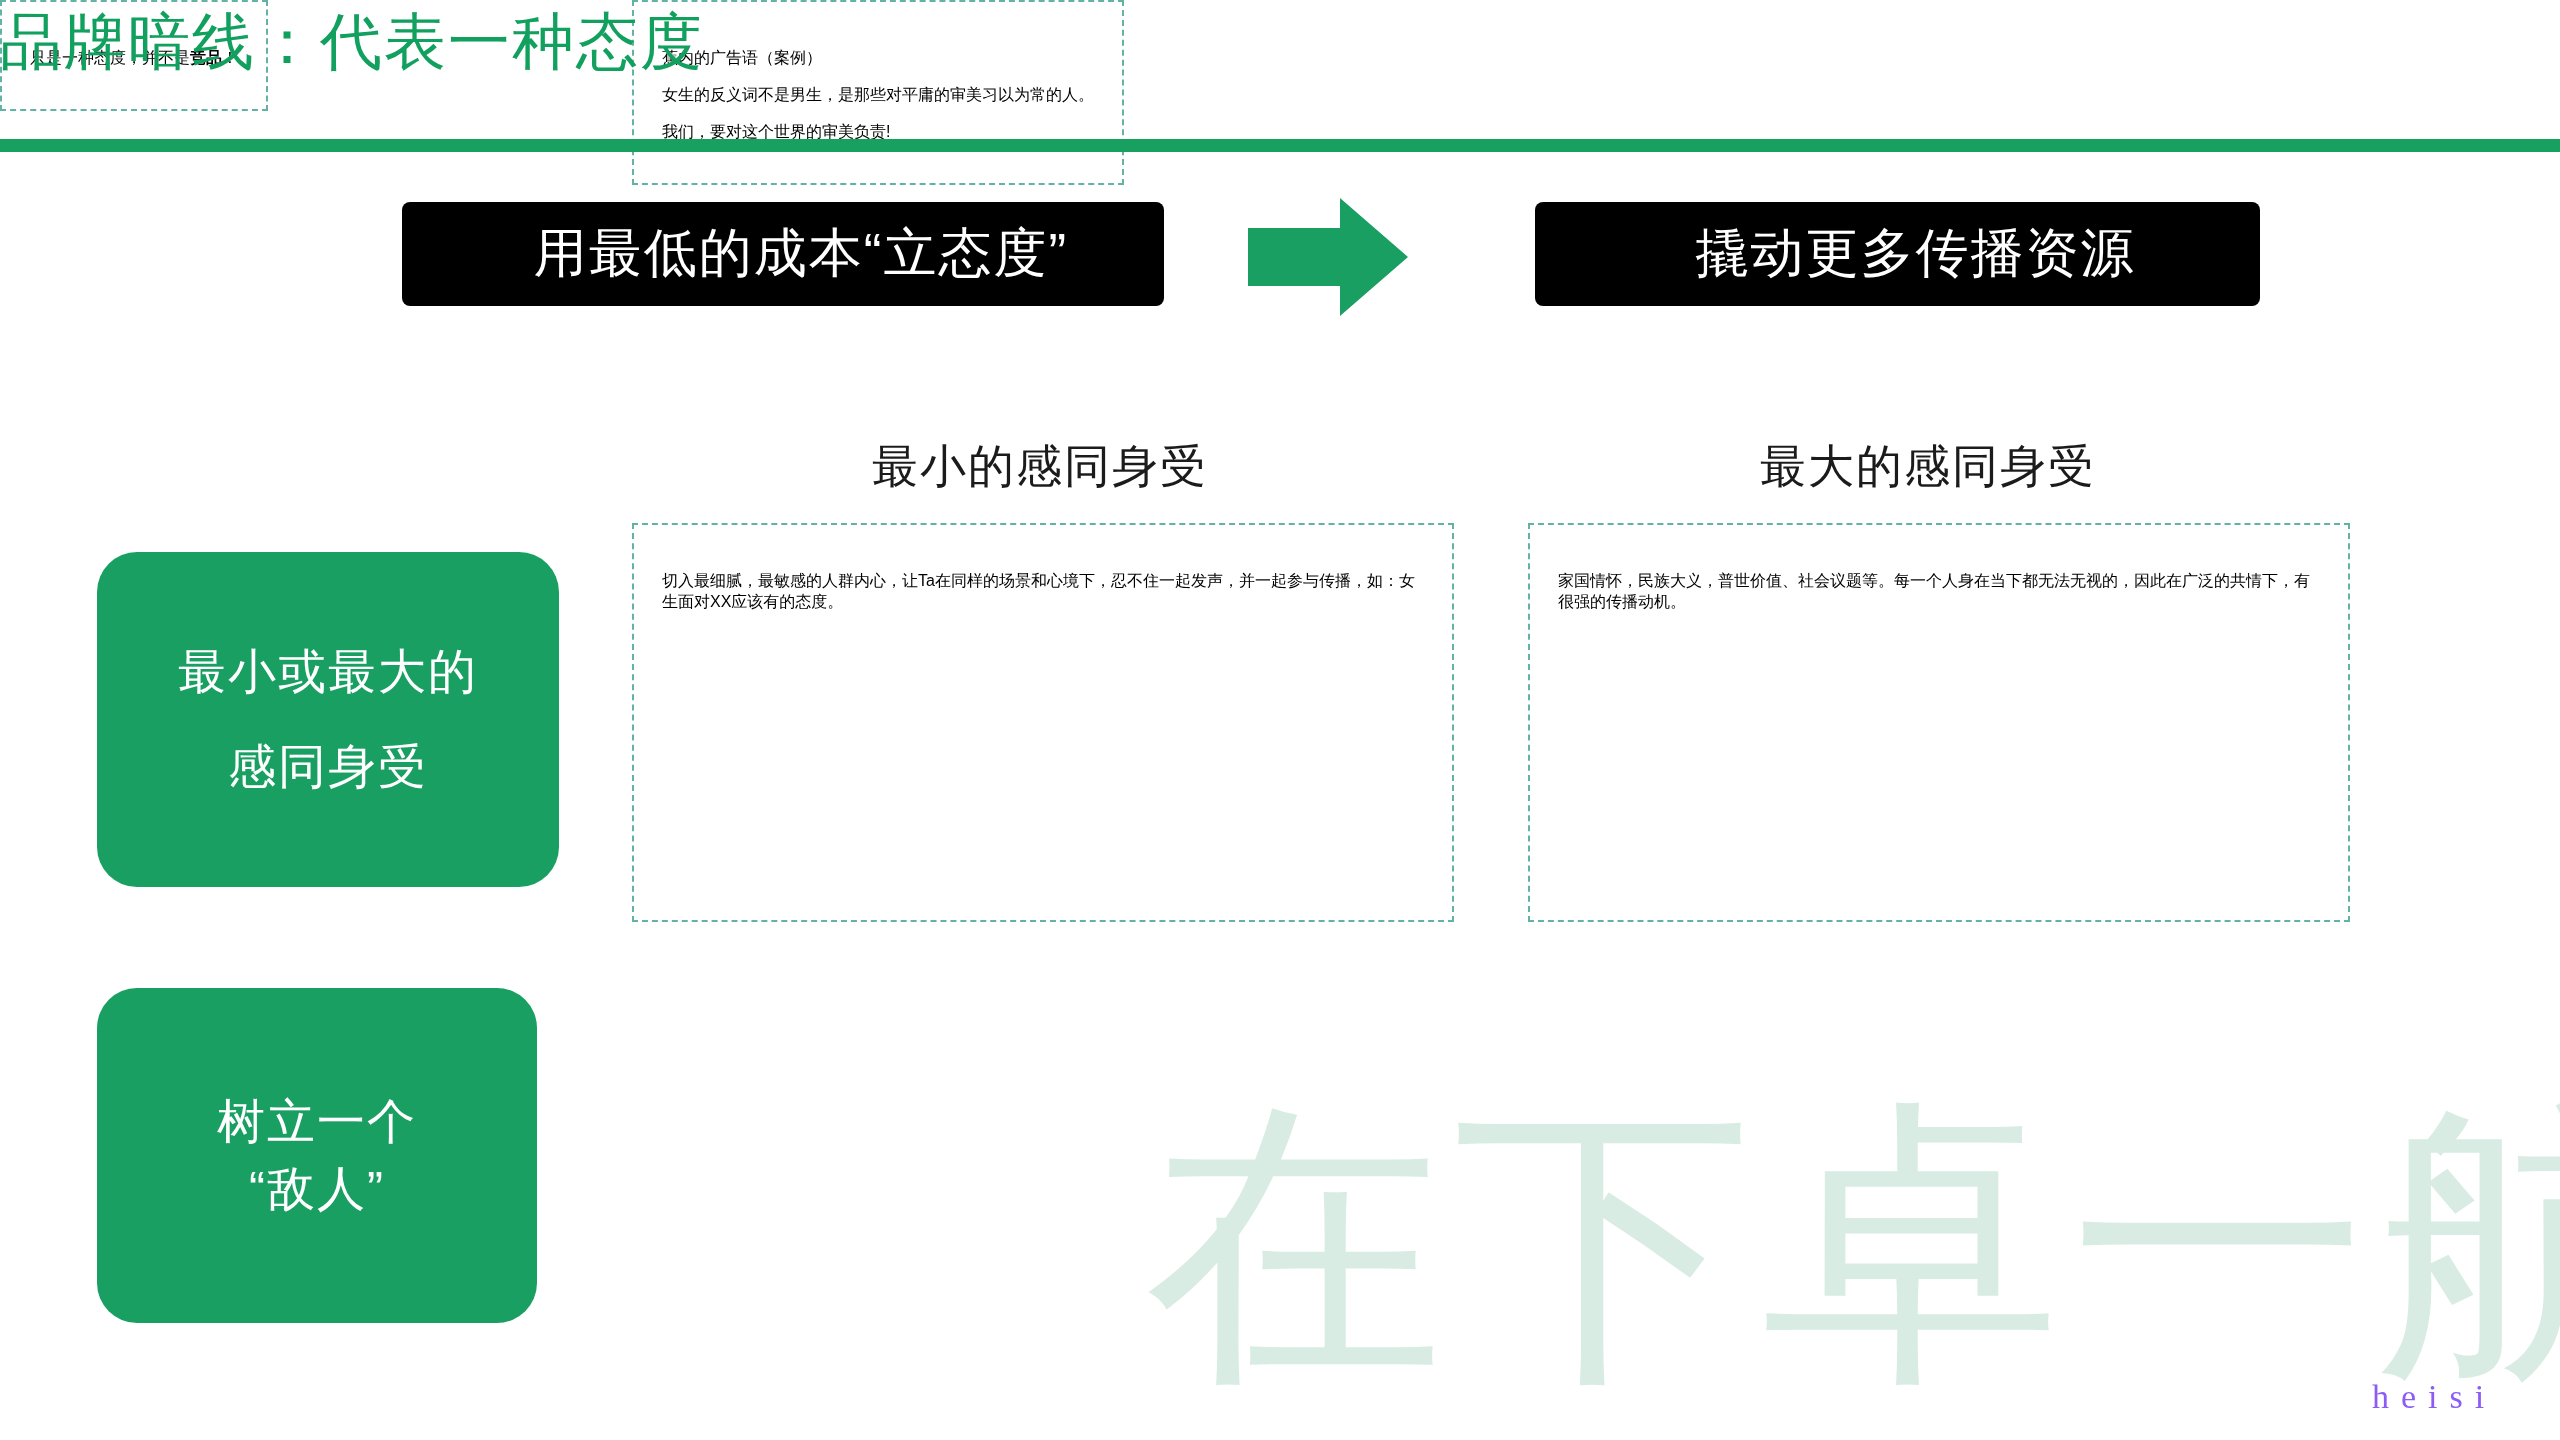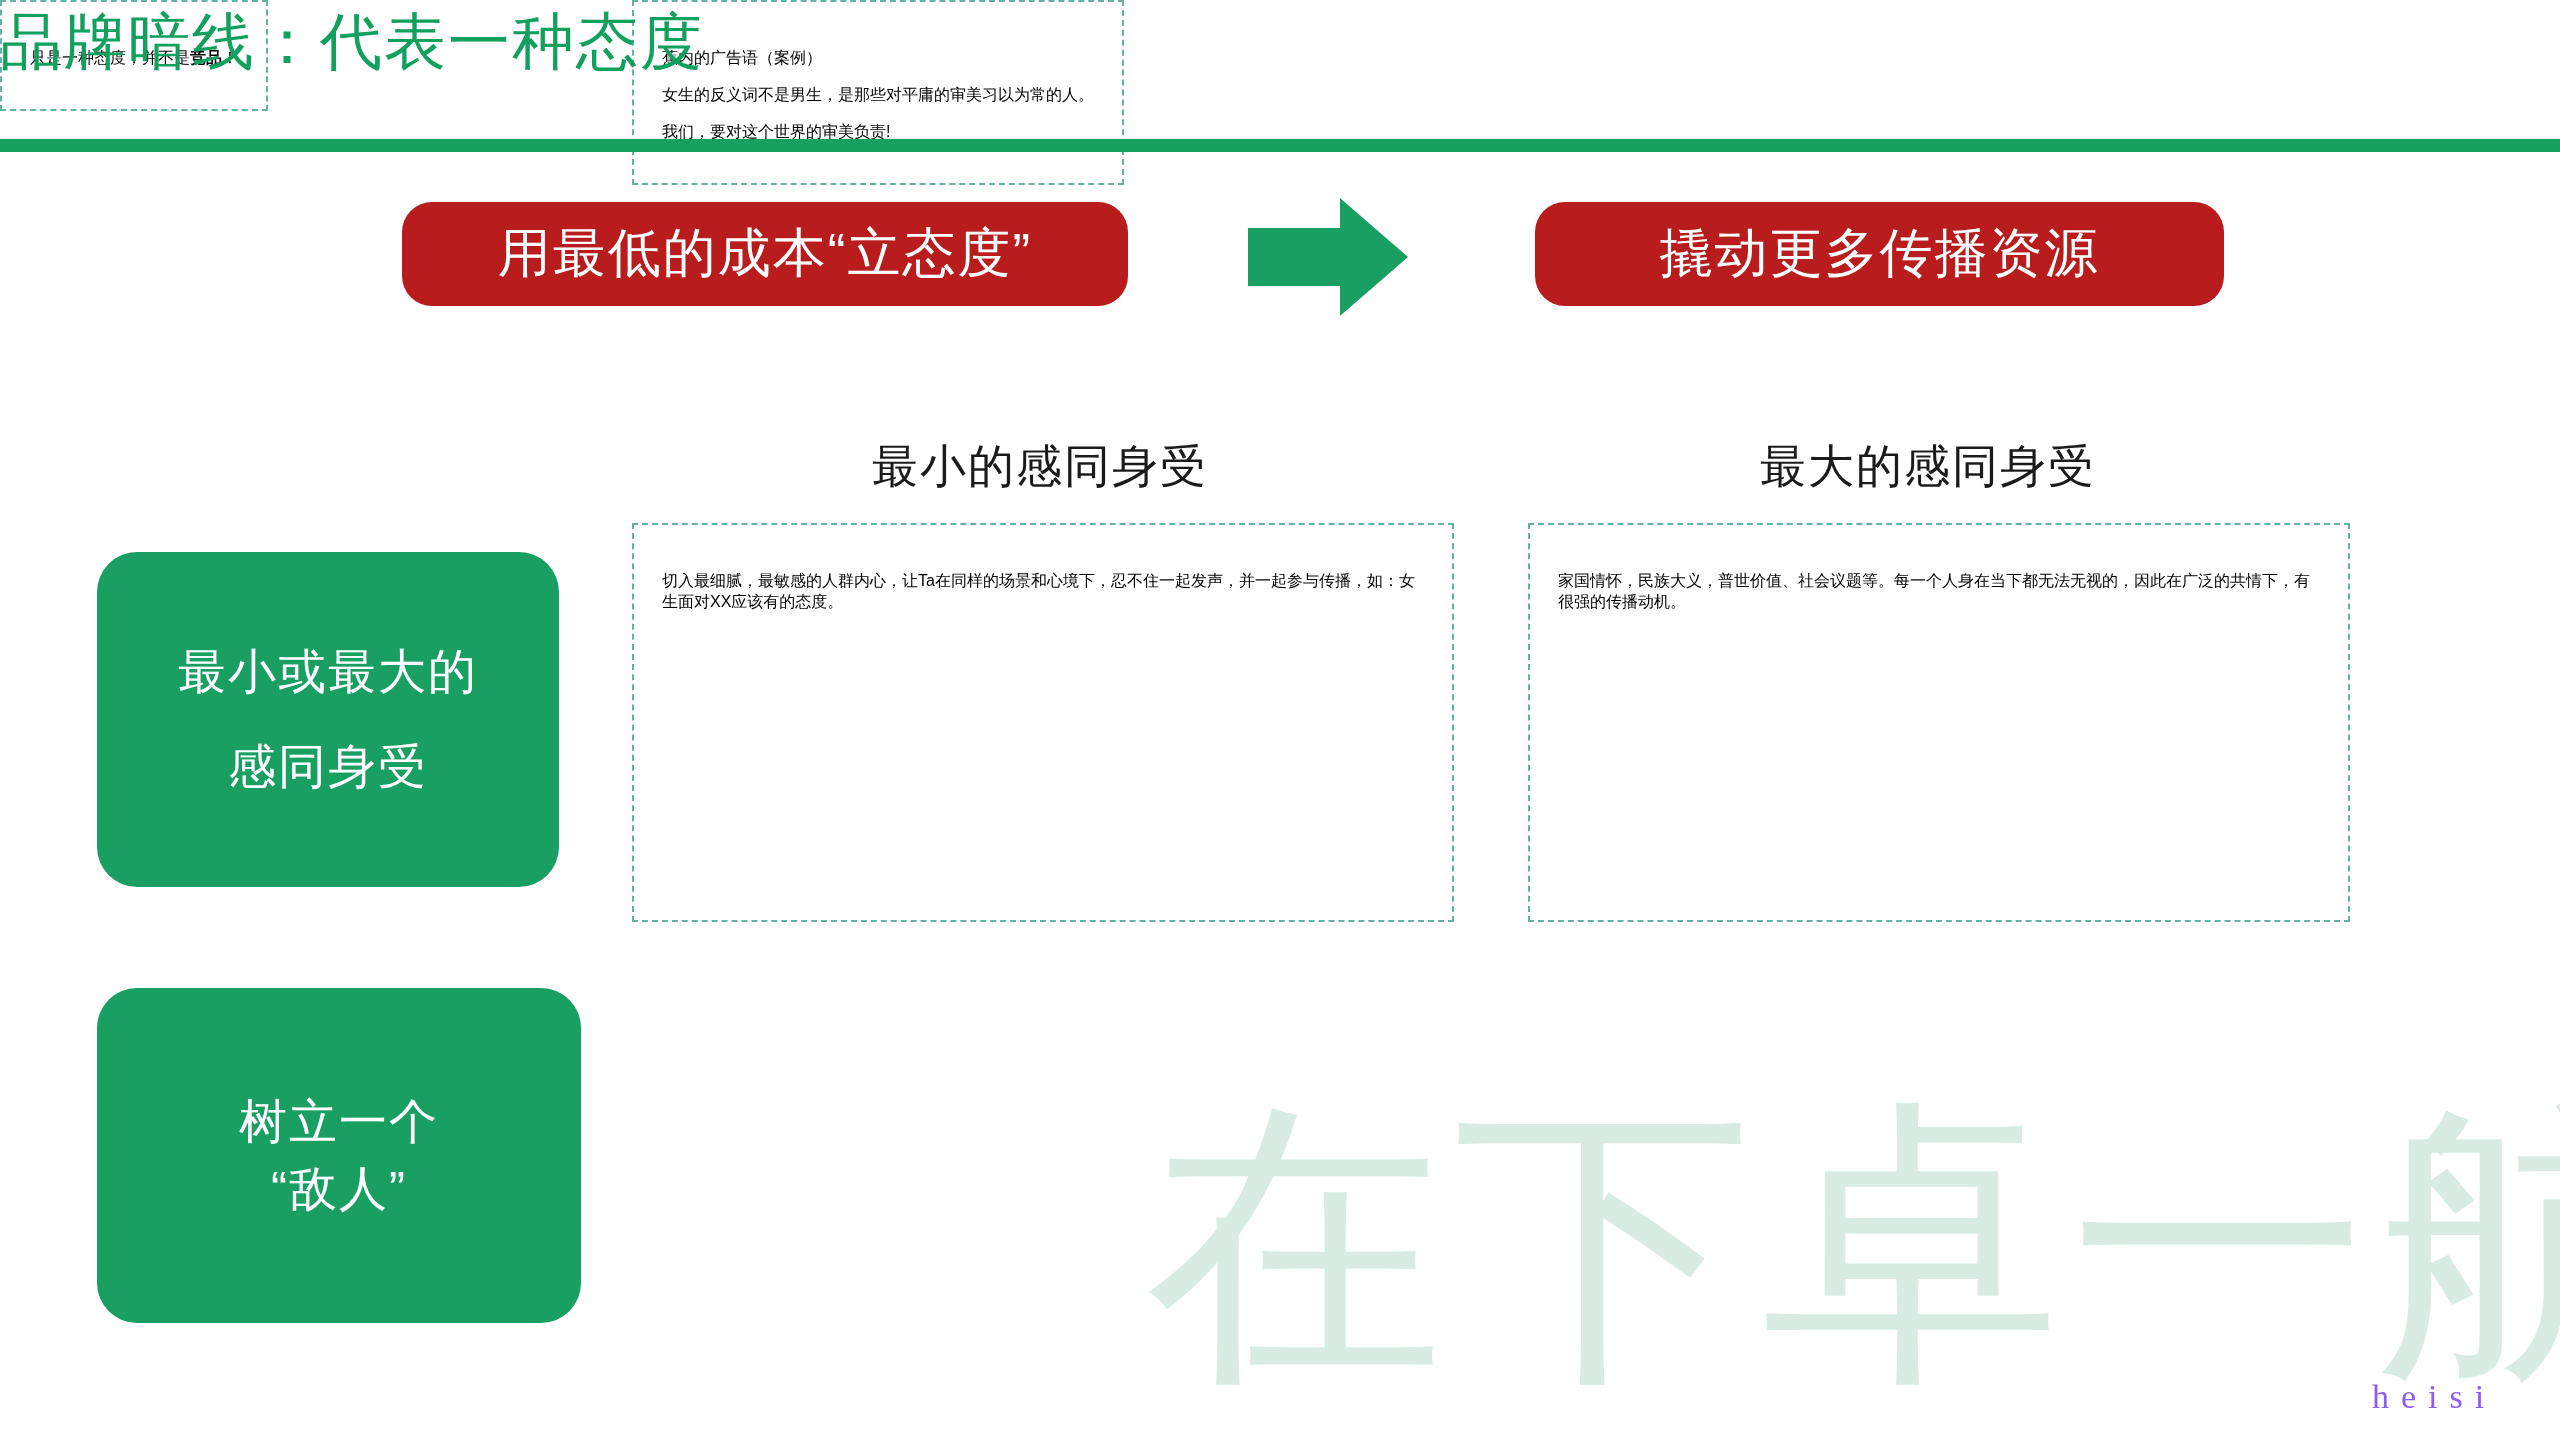--- a/index.html
+++ b/index.html
@@ -64,30 +64,31 @@
     top: 139px;
     width: 2560px;
     height: 13px;
     background: #17a05f;
     z-index: 3;
   }
 
   
   .pill {
     position: absolute;
-    background: #b91c1c;
-    border-radius: 30px;
+    background: #000000;
+    border-radius: 8px;
     color: #ffffff;
     display: flex;
     align-items: center;
     justify-content: center;
     font-size: 53px;
     letter-spacing: 2px;
     white-space: nowrap;
     z-index: 3;
+    padding-left: 36px;
   }
   #pill-cost   { left: 402px;  top: 202px; width: 726px; height: 104px; }
   #pill-reach  { left: 1535px; top: 202px; width: 689px; height: 104px; }
 
   .arrow-right {
     position: absolute;
     left: 1248px;
     top: 198px;
     width: 160px;
     height: 118px;
@@ -117,21 +118,21 @@
     align-items: center;
     justify-content: center;
     font-size: 48px;
     line-height: 1.38;
     letter-spacing: 2px;
     text-align: center;
     white-space: nowrap;
     z-index: 3;
   }
   #row-label-empathy { left: 97px; top: 552px;  width: 462px; height: 335px; gap: 28px; }
-  #row-label-enemy   { left: 97px; top: 988px;  width: 484px; height: 335px; }
+  #row-label-enemy   { left: 97px; top: 988px;  width: 440px; height: 335px; }
 
   
   .cell {
     position: absolute;
     border: 2px dashed #62b3a4;
     background: transparent;
     box-sizing: border-box;
     padding: 30px 28px 24px 28px;
     z-index: 2;
   }

